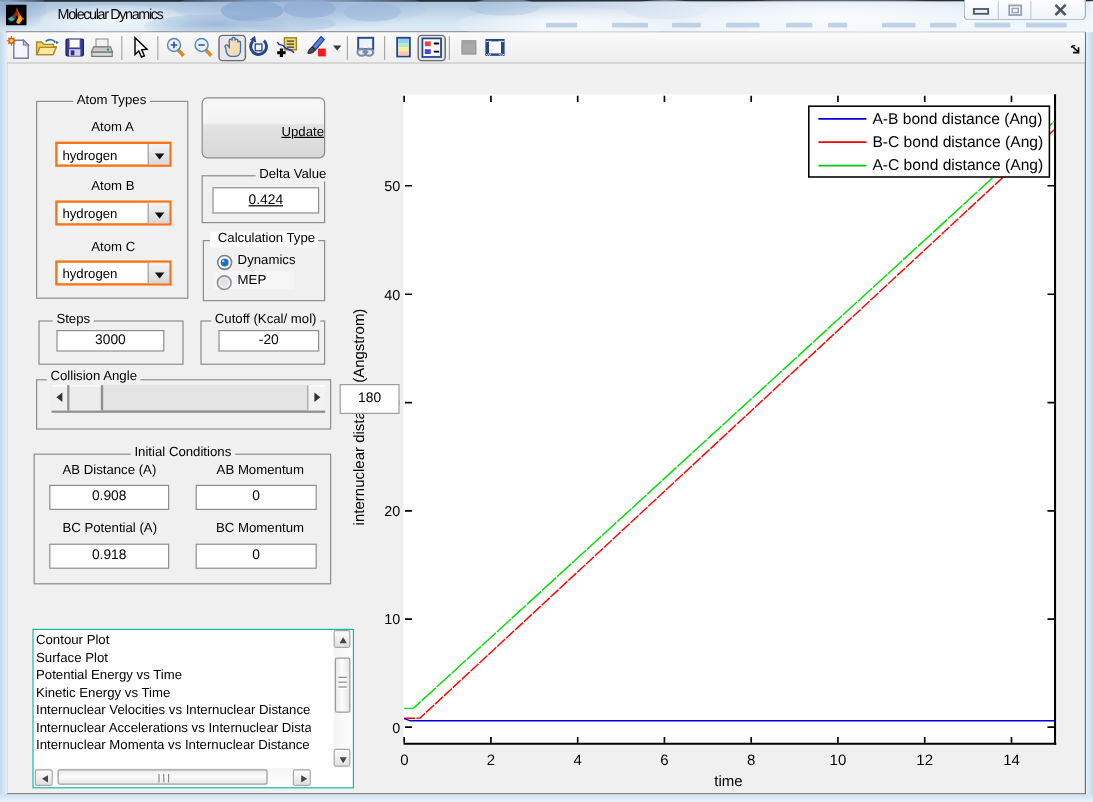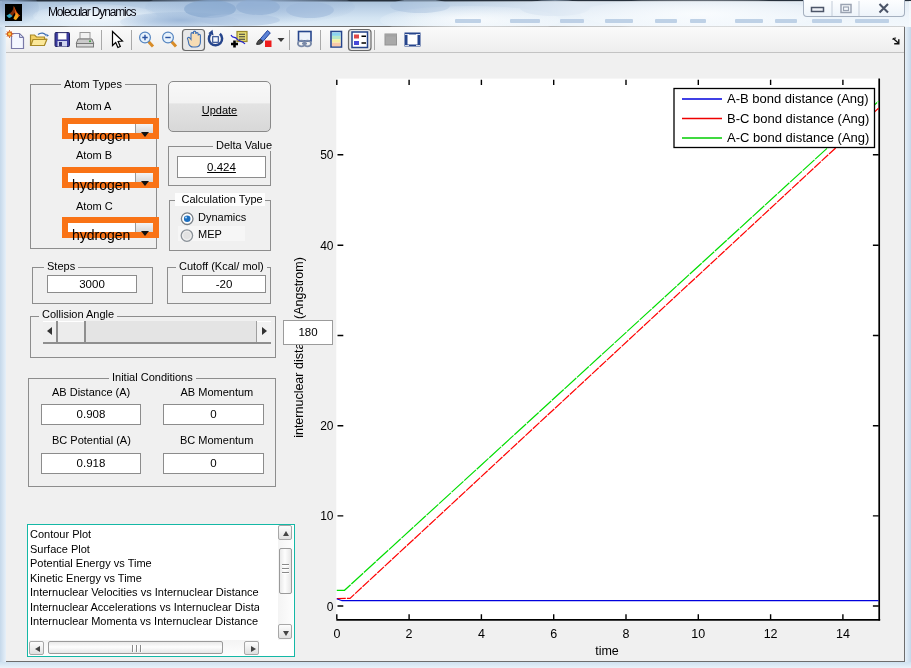--- a/index.html
+++ b/index.html
@@ -19,21 +19,21 @@
   #edgeB{left:0;top:662px;width:911px;height:6px;background:linear-gradient(180deg,#cfe2f1,#e9f2fa);}
   #client{left:5px;top:26px;width:900px;height:636px;background:#f0f0f0;border:1px solid #6d6d6d;box-sizing:border-box;}
   #toolbar{left:6px;top:27px;width:898px;height:26px;
     background:linear-gradient(180deg,#fafafa,#eeeeee);border-bottom:1px solid #c3c3c3;box-sizing:border-box;}
   
   .grp{position:absolute;border:1px solid #8d8d8d;background:#f0f0f0;box-sizing:border-box;}
   .gtitle{position:absolute;background:#f0f0f0;font-size:11px;color:#000;padding:0 3px;white-space:nowrap;}
   .lbl{position:absolute;font-size:11px;color:#000;white-space:nowrap;}
   .edit{position:absolute;background:#fff;border:1px solid #8c8c8c;box-sizing:border-box;
         font-size:11.5px;text-align:center;color:#000;}
-  .combo{position:absolute;background:#fff;border:6px solid #f97316;box-sizing:border-box;font-size:14px;margin-left:16px;}
+  .combo{position:absolute;background:#fff;border:2px solid #f97316;box-sizing:border-box;font-size:11px;}
   .combo .tx{position:absolute;left:4px;top:3.5px;}
   .combo .btn{position:absolute;right:0;top:0;width:18px;height:100%;
     background:linear-gradient(180deg,#f4f4f4,#d8d8d8);border-left:1px solid #9a9a9a;box-sizing:border-box;}
   .combo .arr{position:absolute;right:4px;top:8px;width:0;height:0;
     border-left:4.2px solid transparent;border-right:4.2px solid transparent;border-top:5.2px solid #111;}
   .tri{position:absolute;width:0;height:0;}
   .sbtn{position:absolute;background:linear-gradient(180deg,#fdfdfd,#e0e0e0);
     border:1px solid #a7a7a7;border-radius:2px;box-sizing:border-box;}
   .sthumb{position:absolute;background:linear-gradient(90deg,#e9e9e9,#fdfdfd 45%,#e6e6e6);
     border:1px solid #9a9a9a;border-radius:2px;box-sizing:border-box;}
@@ -249,21 +249,21 @@
   <div class="lbl" style="left:76px;top:200px;">Atom C</div>
   <div class="combo" style="left:46px;top:217px;width:97px;height:21px;">
     <span class="tx">hydrogen</span>
     <span class="btn"></span>
     <span class="arr"></span>
   </div>
 
   <div class="abs" id="updbtn" style="left:168px;top:81px;width:103px;height:51px;
      background:linear-gradient(180deg,#f8f8f8 0%,#f3f3f3 42%,#e3e3e3 45%,#d8d8d8 100%);
      border:1.5px solid #8a8a8a;border-radius:5px;box-sizing:border-box;
-     font-size:11px;text-align:center;line-height:56px;text-decoration:underline;">Update</div>
+     font-size:11px;text-align:right;line-height:56px;text-decoration:underline;">Update</div>
 
   <div class="grp" style="left:168px;top:146px;width:103px;height:40px;"></div>
   <div class="gtitle" style="left:177px;top:139px;margin-left:36px;">Delta Value</div>
   <div class="edit" style="left:177px;top:156px;width:89px;height:22px;line-height:20px;text-decoration:underline;">0.424</div>
 
   <div class="grp" style="left:169px;top:200px;width:102px;height:51px;"></div>
   <div class="gtitle" style="left:174.5px;top:192.5px;background:#fdfdfd;padding:0 2px 1px 7px;">Calculation Type</div>
   <div class="abs" style="left:178px;top:225.5px;width:67px;height:15.5px;background:#f6f6f6;"></div>
   <svg class="abs" style="left:180px;top:212px;" width="15" height="15">
     <circle cx="7.2" cy="6.7" r="5.8" fill="#fefefe" stroke="#777e85" stroke-width="1.3"></circle>

